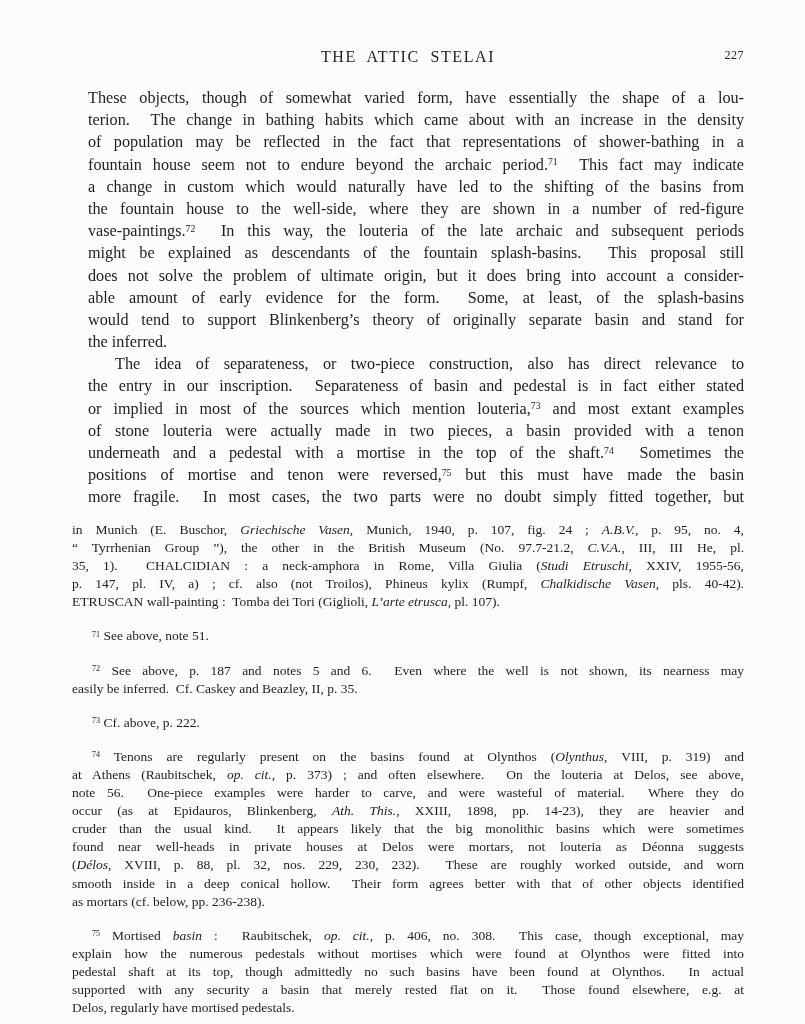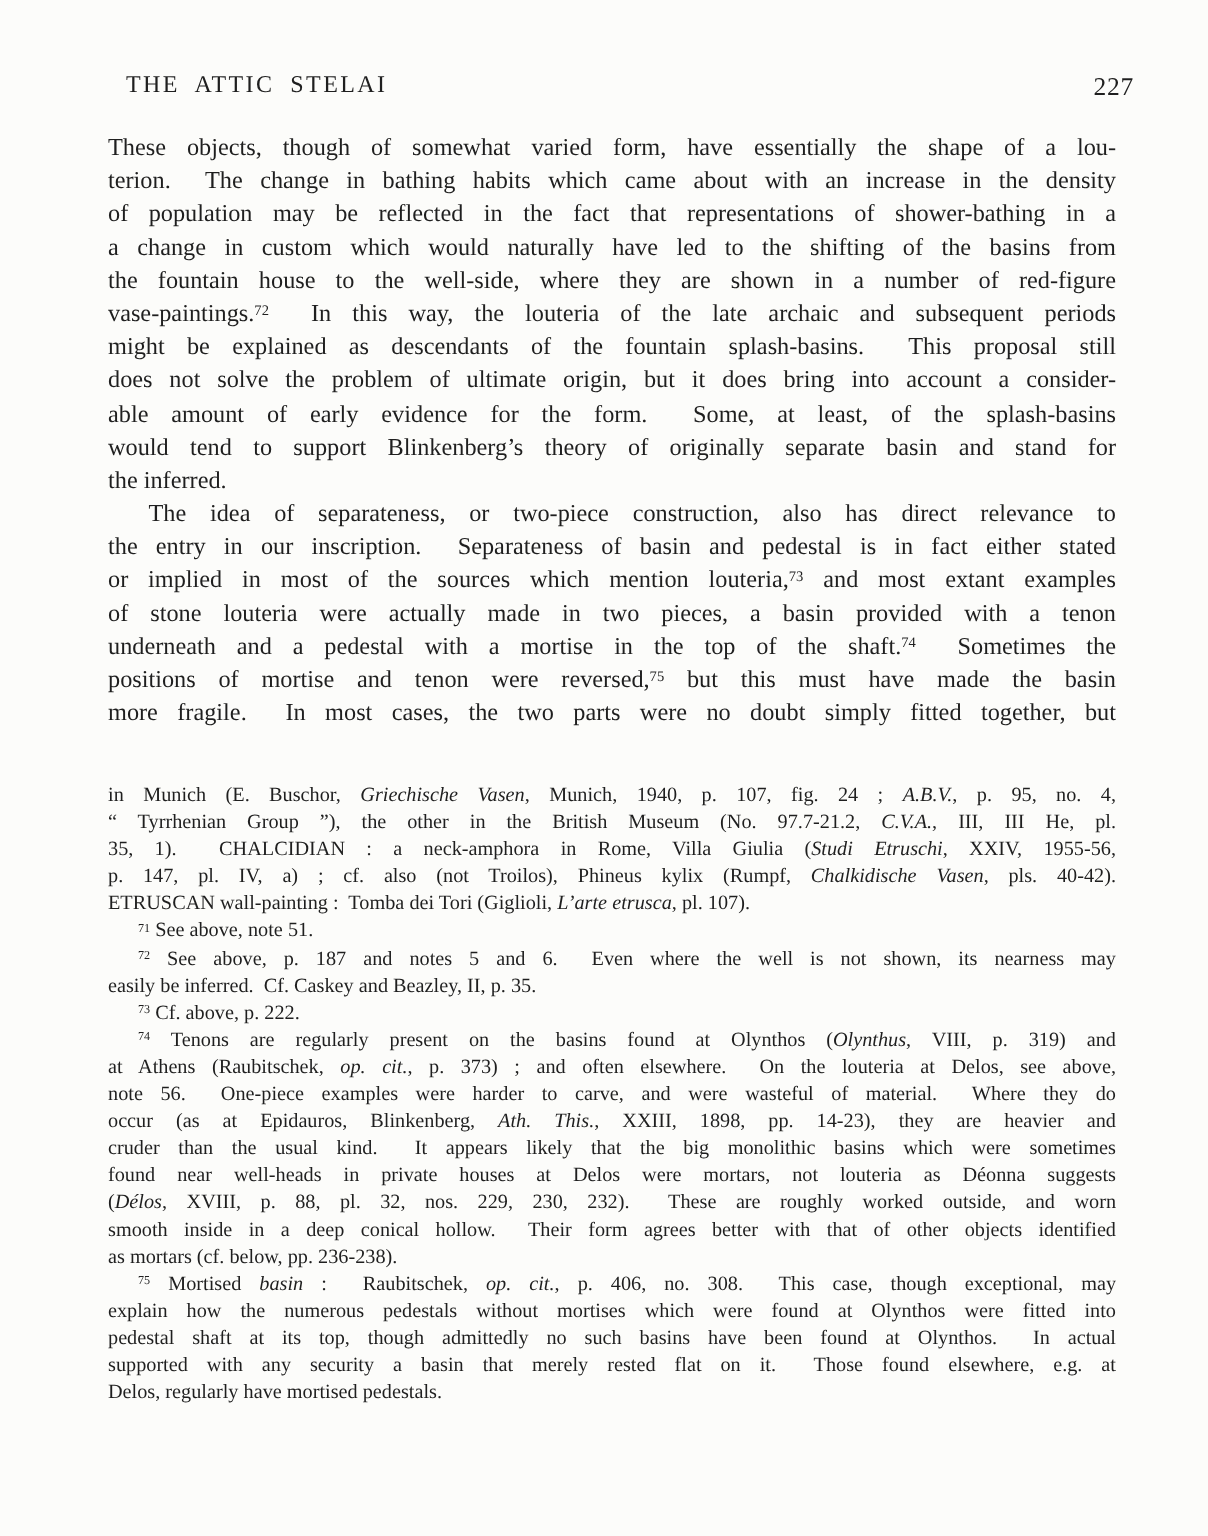--- a/index.html
+++ b/index.html
@@ -12,44 +12,46 @@
     width: 805px;
     height: 1024px;
     background: var(--paper, #fcfcfa);
     color: var(--ink, #1e1e1e);
     font-family: "Liberation Serif", serif;
     overflow: hidden;
   }
   .running-head {
     position: absolute;
     top: 48px;
-    left: 84px;
+    left: 72px;
     width: 672px;
+    text-align: center;
     font-size: 16px;
     letter-spacing: 1.6px;
     word-spacing: 5px;
   }
   .page-number {
     position: absolute;
     right: 0;
     top: 0;
-    font-size: 17px;
+    font-size: 12px;
     letter-spacing: 0.5px;
     word-spacing: normal;
   }
   .bodytext {
     position: absolute;
     top: 87px;
     left: 72px;
     width: 672px;
     font-size: 16.2px;
   }
   .bodytext .line {
     height: 22.2px;
     line-height: 22.2px;
+    margin-left: 16px;
   }
   .footnotes {
     position: absolute;
     top: 521px;
     left: 72px;
     width: 672px;
     font-size: 13.5px;
   }
   .footnotes .line {
     height: 18.1px;
@@ -58,21 +60,21 @@
   .line {
     text-align: justify;
     text-align-last: justify;
     overflow: hidden;
     white-space: pre-wrap;
   }
   .line.last {
     text-align-last: left;
   }
   .bodytext .line.indent { text-indent: 27px; }
-  .footnotes .line.indent { text-indent: 20px; }
+  .footnotes .line.indent { text-indent: 20px; margin-top: 16px; }
   sup {
     font-size: 60%;
     line-height: 0;
     vertical-align: baseline;
     position: relative;
     top: -0.45em;
   }
   .para { margin: 0; }
 </style>
 </head>
@@ -82,20 +84,21 @@
   <div class="running-head">
     <span>THE ATTIC STELAI</span>
     <span class="page-number">227</span>
   </div>
 
   <div class="bodytext">
       <div class="para">
         <div class="line">These objects, though of somewhat varied form, have essentially the shape of a lou-</div>
         <div class="line">terion.  The change in bathing habits which came about with an increase in the density</div>
         <div class="line">of population may be reflected in the fact that representations of shower-bathing in a</div>
+        <div class="line">fountain house seem not to endure beyond the archaic period.<sup>71</sup>  This fact may indicate</div>
         <div class="line">a change in custom which would naturally have led to the shifting of the basins from</div>
         <div class="line">the fountain house to the well-side, where they are shown in a number of red-figure</div>
         <div class="line">vase-paintings.<sup>72</sup>  In this way, the louteria of the late archaic and subsequent periods</div>
         <div class="line">might be explained as descendants of the fountain splash-basins.  This proposal still</div>
         <div class="line">does not solve the problem of ultimate origin, but it does bring into account a consider-</div>
         <div class="line">able amount of early evidence for the form.  Some, at least, of the splash-basins</div>
         <div class="line">would tend to support Blinkenberg’s theory of originally separate basin and stand for</div>
         <div class="line last">the inferred.</div>
       </div>
       <div class="para">

